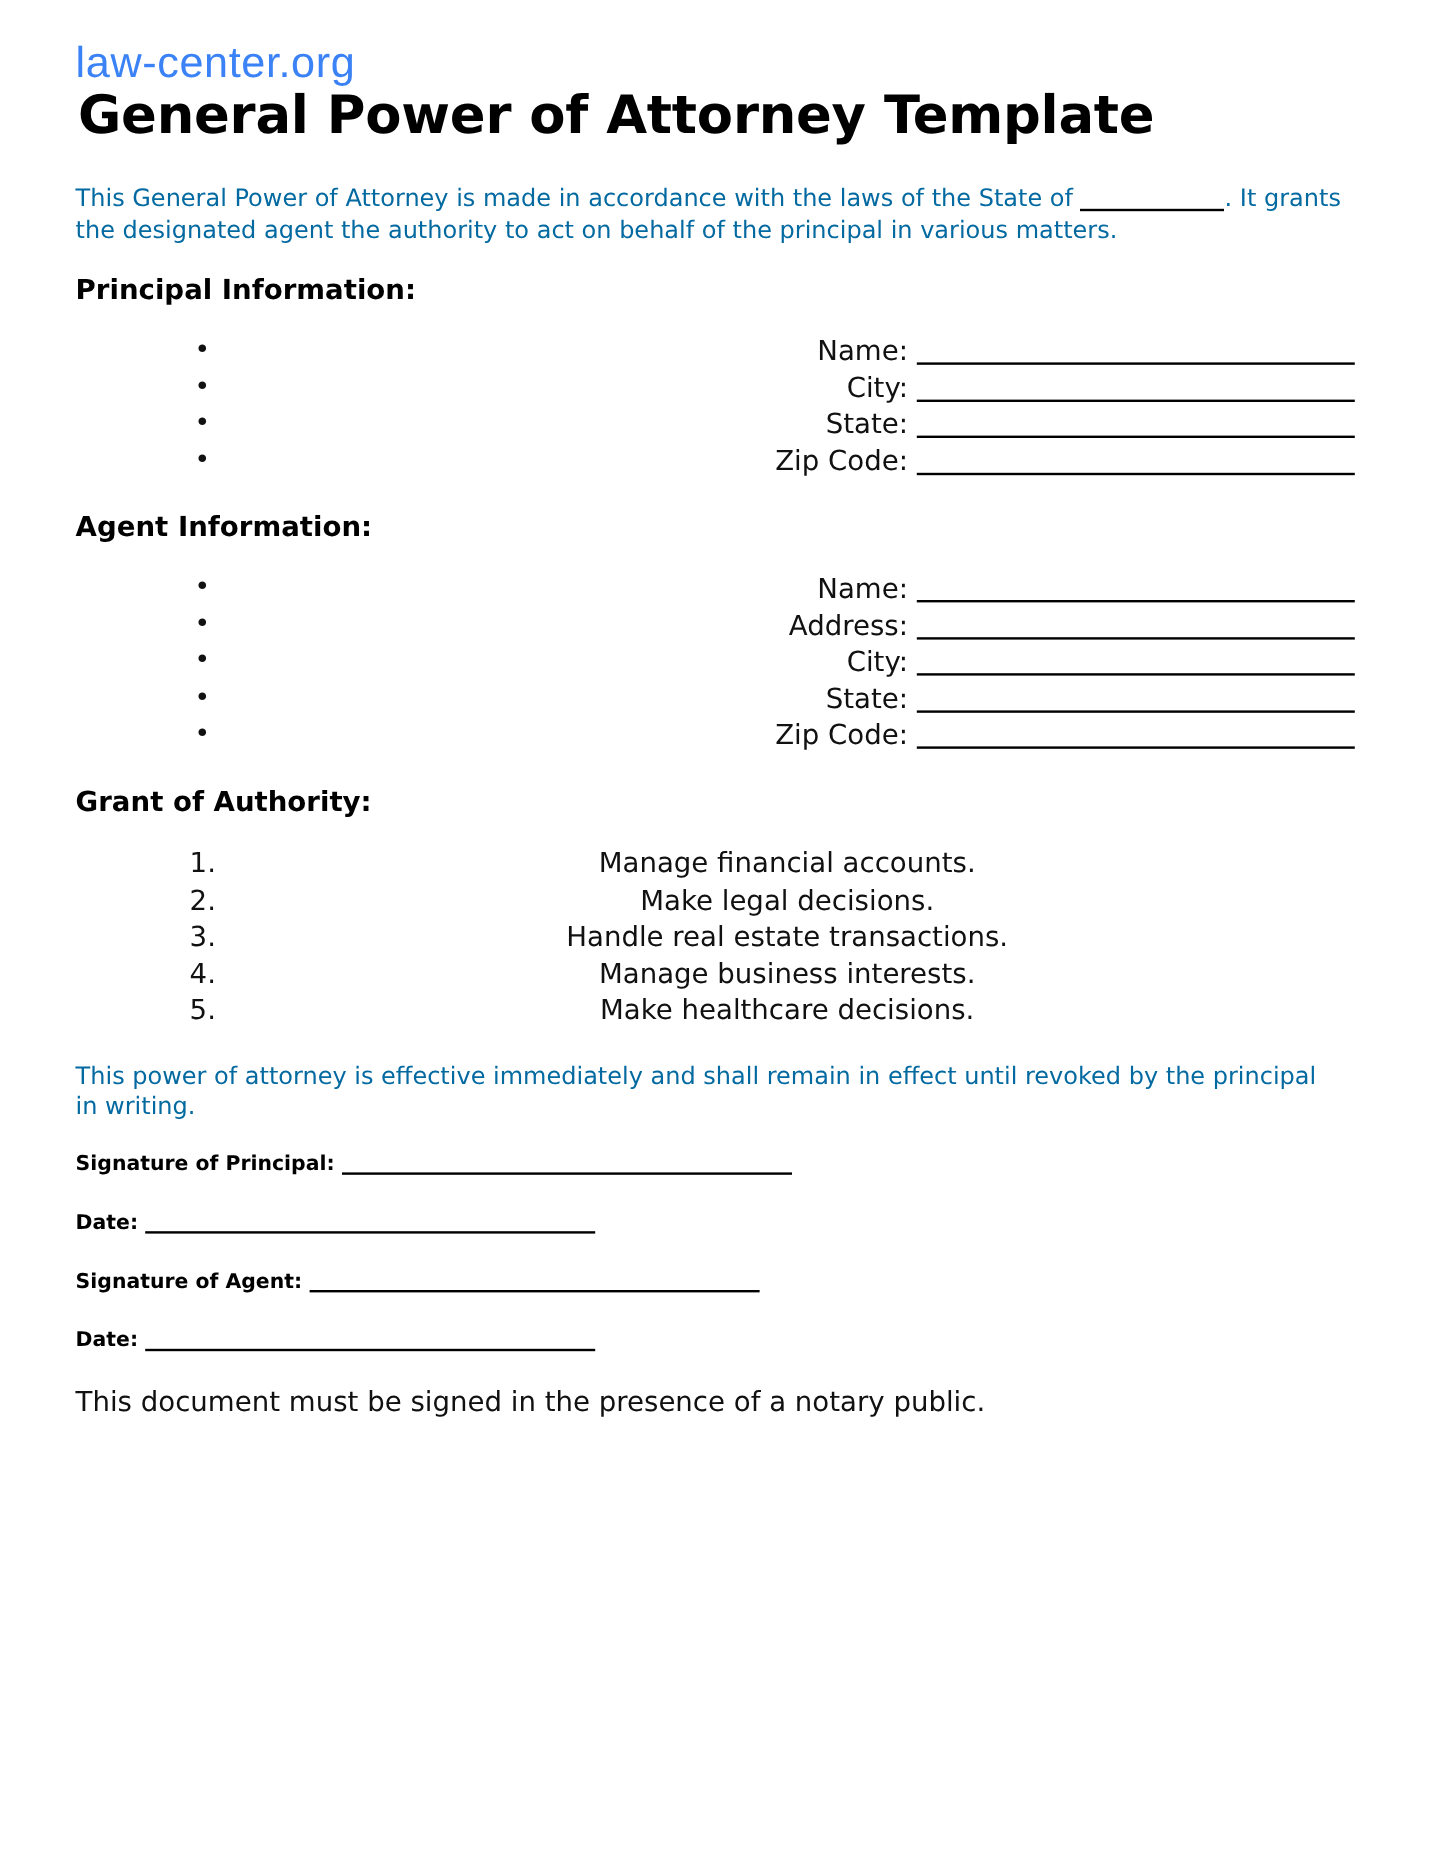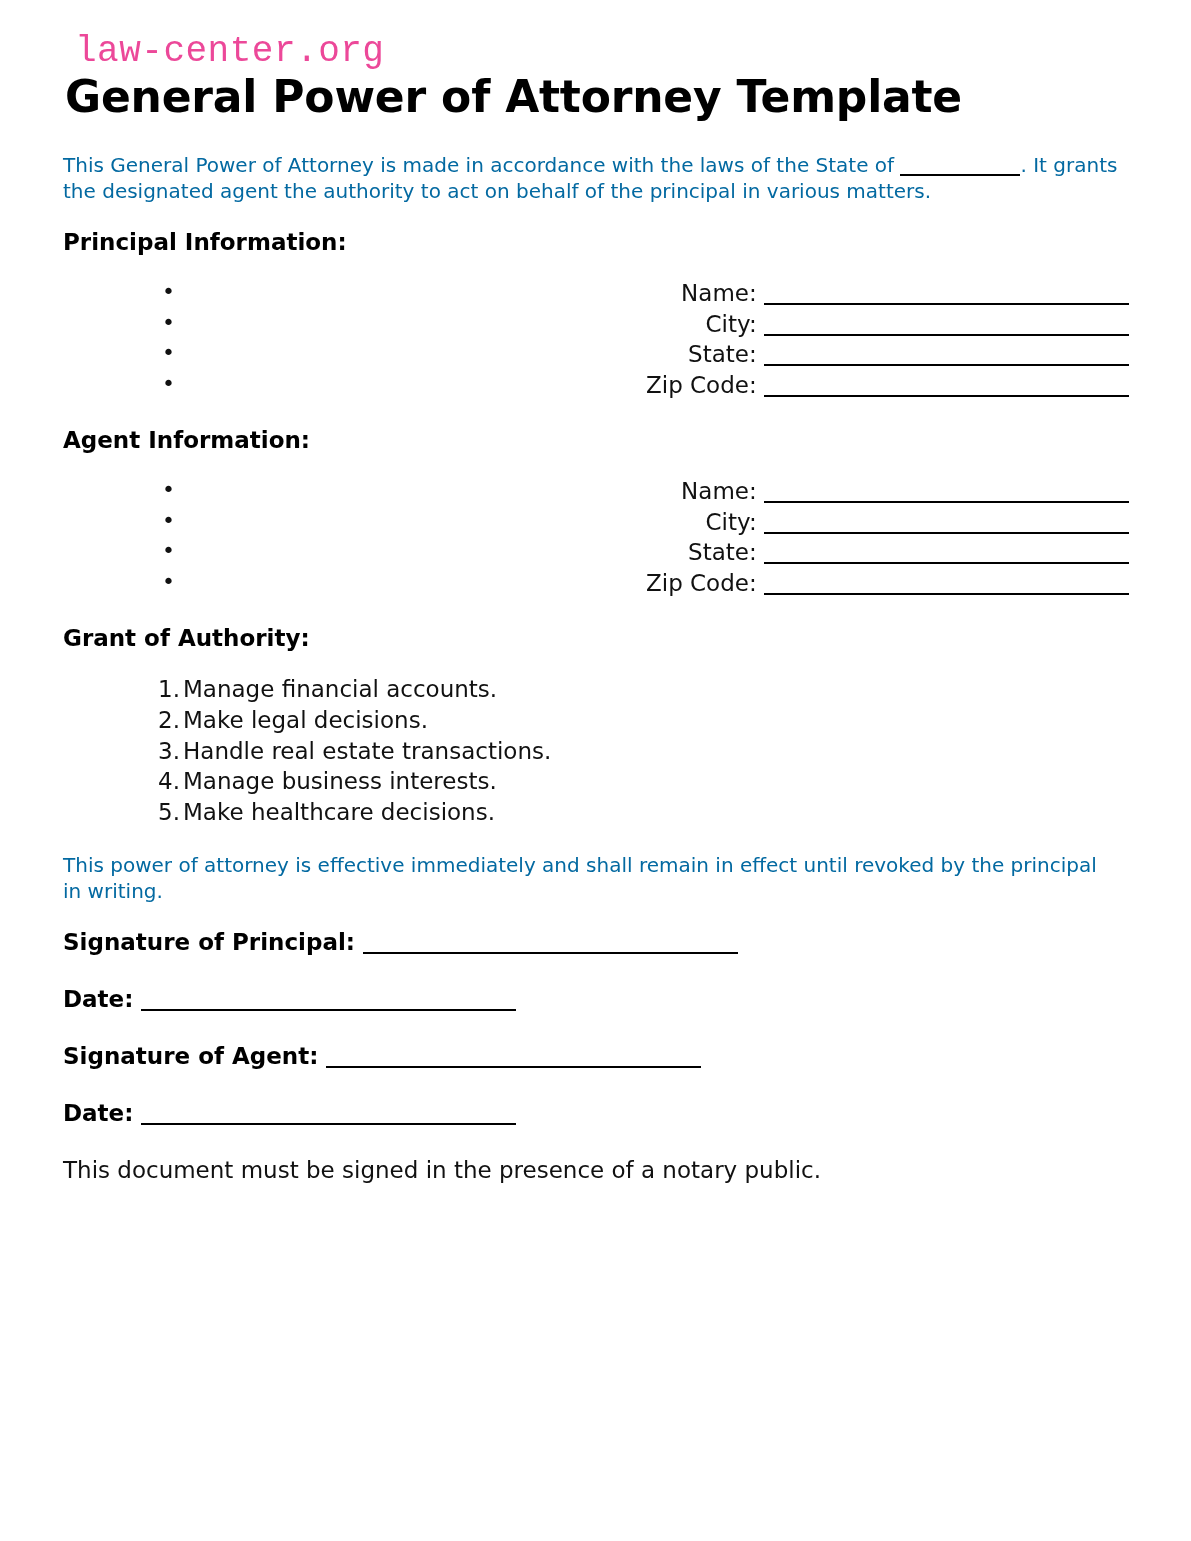--- a/index.html
+++ b/index.html
@@ -22,27 +22,27 @@
     padding: 0;
     overflow: hidden;
     background: #ffffff;
   }
   .content {
     padding: 34px 62px 0 63px;
   }
 
   
   .site-logo {
-    font-family: Liberation Mono, monospace;
+    font-family: Liberation Sans, sans-serif;
     font-size: 36px;
     font-weight: 400;
     letter-spacing: 0.5px;
     line-height: 1.0;
-    color: #ec4899;
-    margin: 0 0 2px 12px;
+    color: #3b82f6;
+    margin: 0 0 2px 0;
     padding-left: 0;
   }
   .doc-title {
     font-family: "DejaVu Sans", sans-serif;
     font-size: 44px;
     font-weight: 700;
     line-height: 1.12;
     letter-spacing: -0.2px;
     color: #000000;
     margin: 0 0 32px 0;
@@ -90,20 +90,21 @@
     top: -1px;
     font-size: 22px;
     line-height: 1.33;
   }
 
   ol.matters-list {
     list-style: none;
     counter-reset: matter;
     margin: 0 0 26px 0;
     padding: 0;
+    text-align: center;
   }
   ol.matters-list li {
     position: relative;
     counter-increment: matter;
     font-size: 23px;
     line-height: 1.33;
     padding-left: 120px;
     color: #111111;
   }
   ol.matters-list li::before {
@@ -118,21 +119,21 @@
   
   .blank {
     display: inline-block;
     border-bottom: 2px solid #000000;
     vertical-align: -4px;
     height: 0;
   }
 
   
   .sig-line {
-    font-size: 23px;
+    font-size: 17px;
     font-weight: 700;
     line-height: 1.3;
     margin: 0 0 27px 0;
     color: #000000;
     white-space: nowrap;
   }
   .closing {
     font-size: 23px;
     line-height: 1.3;
     margin: 4px 0 0 0;
@@ -157,20 +158,21 @@
     <ul class="field-list">
       <li><span>Name:</span> <span class="blank" style="width:365px"></span></li>
       <li><span>City:</span> <span class="blank" style="width:365px"></span></li>
       <li><span>State:</span> <span class="blank" style="width:365px"></span></li>
       <li><span>Zip Code:</span> <span class="blank" style="width:365px"></span></li>
     </ul>
 
     <div class="section-head">Agent Information:</div>
     <ul class="field-list">
       <li><span>Name:</span> <span class="blank" style="width:365px"></span></li>
+      <li><span>Address:</span> <span class="blank" style="width:365px"></span></li>
       <li><span>City:</span> <span class="blank" style="width:365px"></span></li>
       <li><span>State:</span> <span class="blank" style="width:365px"></span></li>
       <li><span>Zip Code:</span> <span class="blank" style="width:365px"></span></li>
     </ul>
 
     <div class="section-head">Grant of Authority:</div>
     <ol class="matters-list">
       <li>Manage financial accounts.</li>
       <li>Make legal decisions.</li>
       <li>Handle real estate transactions.</li>

